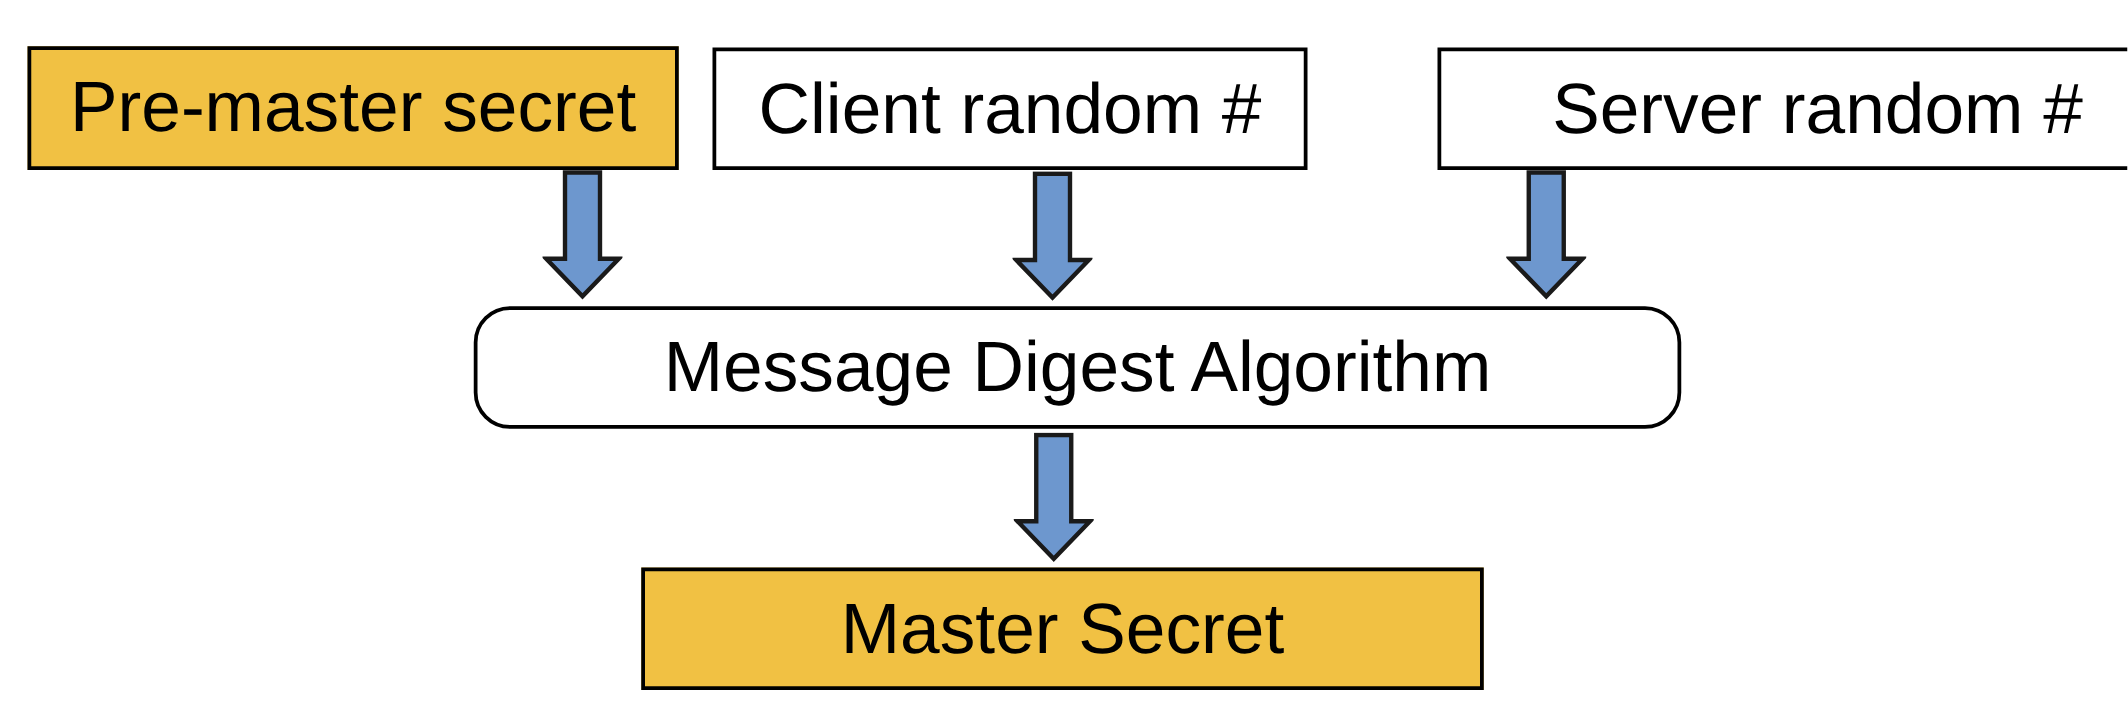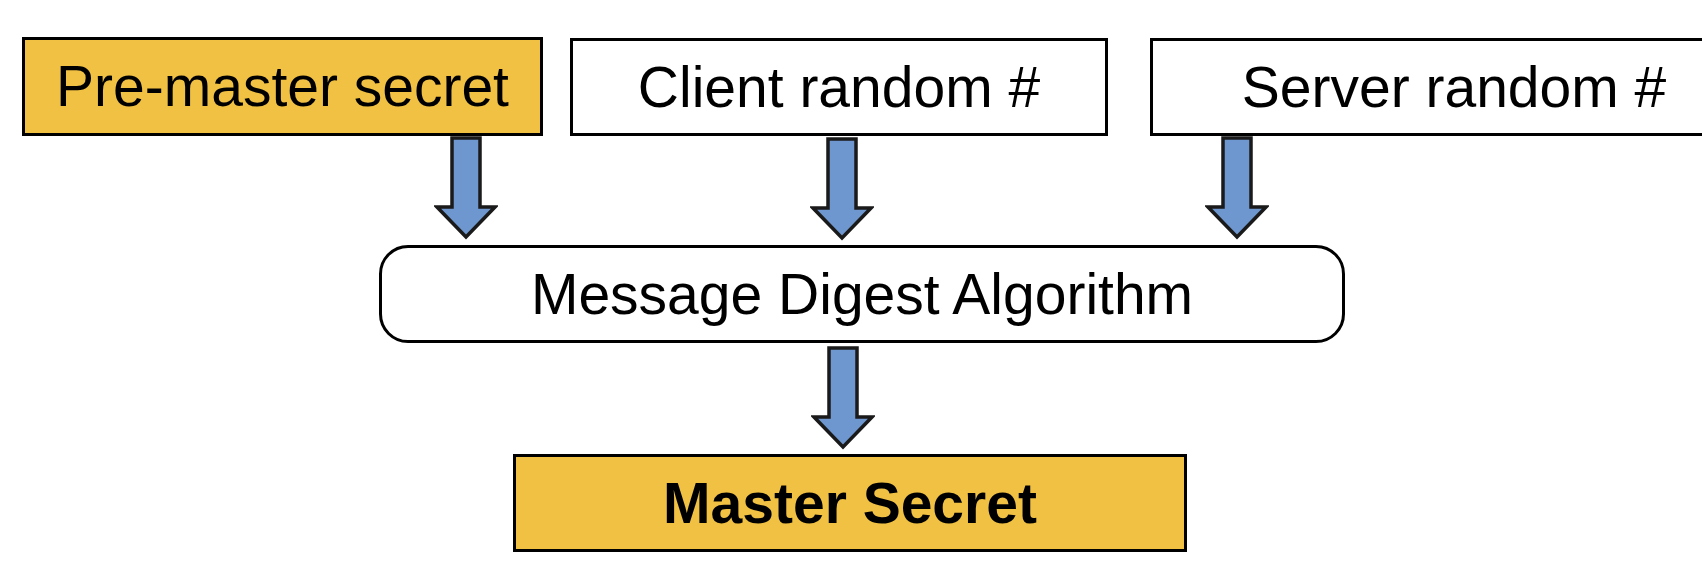--- a/index.html
+++ b/index.html
@@ -26,24 +26,24 @@
     font-size: 57px;
     line-height: 1;
     color: #000000;
     white-space: nowrap;
     letter-spacing: 0px;
   }
   .node.highlight { background: var(--highlight-fill, #F1C143); }
   .node.plain     { background: var(--plain-fill, #FFFFFF); }
 
   #node-pre-master  { left: 22px;   top: 22px;  width: 521px; height: 99px; }
-  #node-client-rand { left: 570px;  top: 23px;  width: 538px; height: 98px; }
+  #node-client-rand { left: 570px;  top: 23px;  width: 476px; height: 98px; }
   #node-server-rand { left: 1150px; top: 23px;  width: 608px; height: 98px; }
   #node-digest      { left: 379px;  top: 230px; width: 966px; height: 98px; border-radius: 29px; }
-  #node-master      { left: 513px;  top: 439px; width: 674px; height: 98px; font-weight: bold; }
+  #node-master      { left: 513px;  top: 439px; width: 674px; height: 98px; }
 
   .arrow {
     position: absolute;
     width: 64px;
     height: 104px;
   }
   #arrow-pre-master  { left: 434px;  top: 121px; }
   #arrow-client-rand { left: 810px;  top: 122px; }
   #arrow-server-rand { left: 1205px; top: 121px; }
   #arrow-digest      { left: 811px;  top: 331px; }

